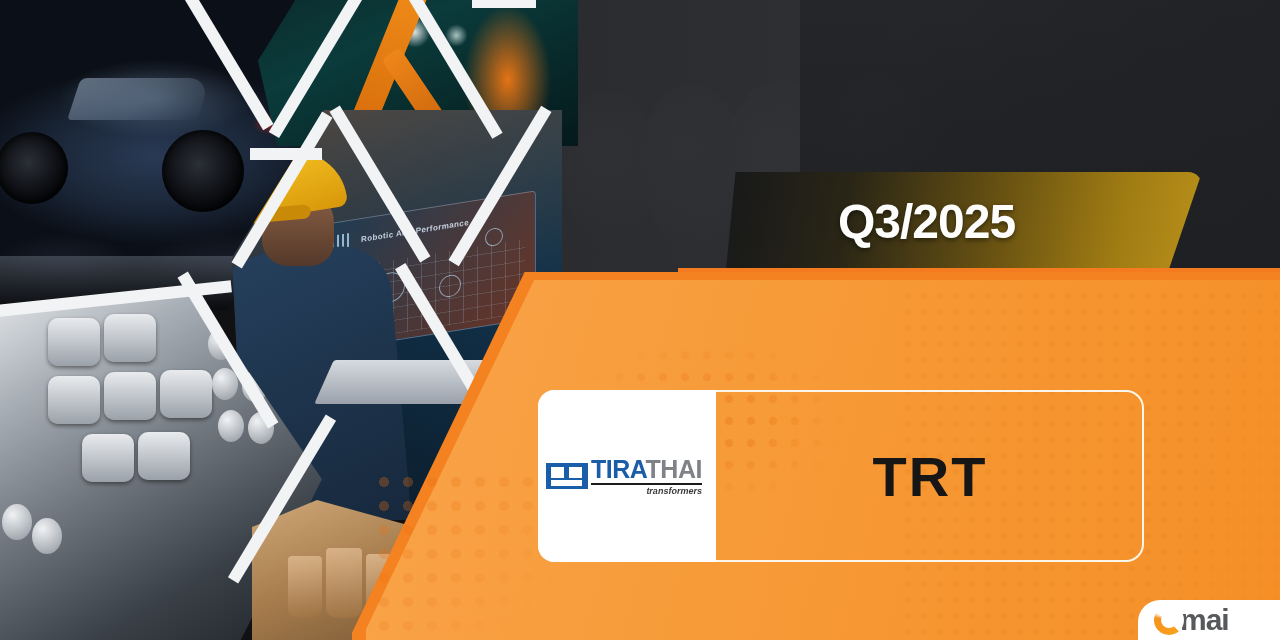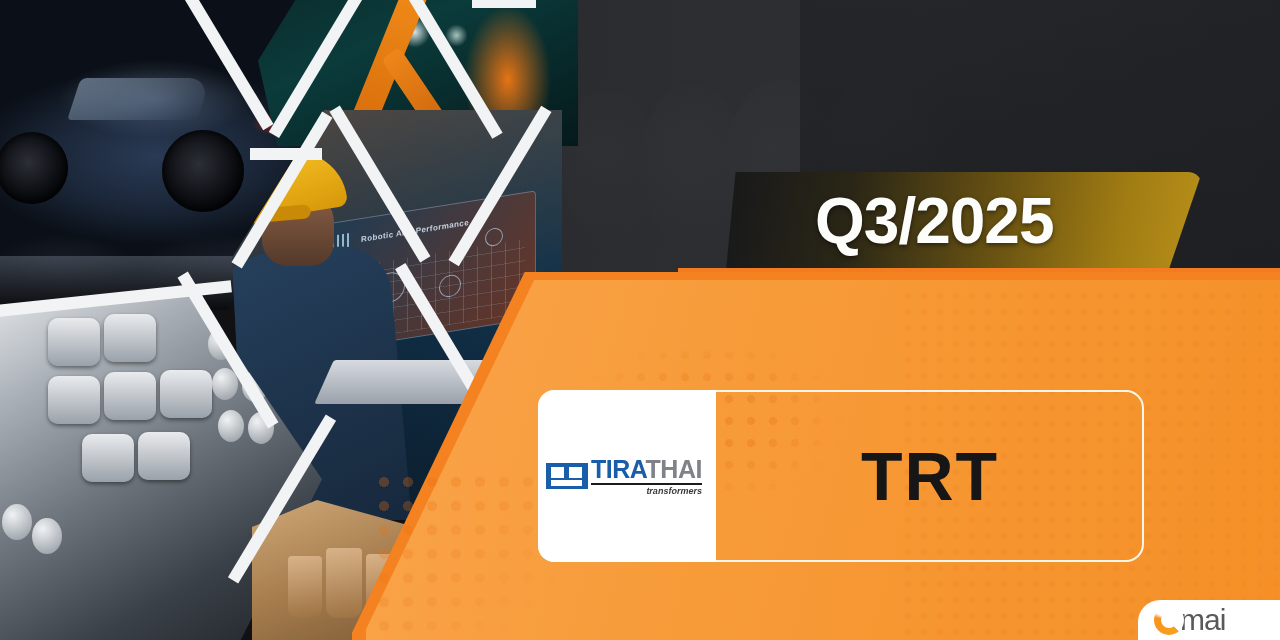--- a/index.html
+++ b/index.html
@@ -126,22 +126,22 @@
   #opp-arrow { position:relative; z-index:2; width:54px; height:40px; }
   #opp-text { font-size:88px; font-weight:800; letter-spacing:-3px; line-height:1; margin-left:-6px; }
   #opp-text .pp { color:#f59c12; }
   #opp-text .day { color:#ffffff; }
 
   
   #q-banner { position:absolute; left:726px; top:172px; width:476px; height:98px;
     background:linear-gradient(100deg, #17181a 0%, #2a2616 26%, #6b5412 58%, #a07c13 82%, #b9901a 100%);
     clip-path: polygon(2% 0, 100% 0, 93% 100%, 0 100%);
     border-radius:0 14px 0 0; display:flex; align-items:center; }
-  #q-banner-text { color:#fdfdfb; font-size:64px; font-weight:800; letter-spacing:-1px;
-    margin-left:89px; text-shadow:0 2px 5px rgba(0,0,0,.5); }
+  #q-banner-text { color:#fdfdfb; font-size:48px; font-weight:800; letter-spacing:-1px;
+    margin-left:112px; text-shadow:0 2px 5px rgba(0,0,0,.5); }
   #q-strip { position:absolute; left:678px; top:268px; width:602px; height:8px; background:#f47b1f; }
 
   
   #orange-panel { position:absolute; left:352px; top:272px; width:928px; height:368px;
     background:#f58220;
     clip-path: polygon(18.6% 0, 100% 0, 100% 100%, 0 100%, 0 98%); }
   #orange-inner { position:absolute; left:366px; top:280px; width:914px; height:360px;
     background:linear-gradient(105deg,#f9a44a 0%, #f79b39 40%, #f58f26 100%);
     clip-path: polygon(18.4% 0, 100% 0, 100% 100%, 0 100%, 0 97%); }
   .dots { position:absolute; opacity:.30; }
@@ -176,31 +176,31 @@
   #tt-rule { height:2px; background:#1b1b1b; margin-top:1px; }
   #tt-sub { font-size:9px; font-style:italic; font-weight:700; color:#3a3a3a; text-align:right; margin-top:1px; }
   #tt-group { position:absolute; right:-11px; top:1px; font-size:6.5px; font-weight:700; color:#4a4a4a;
     letter-spacing:1.2px; writing-mode:vertical-rl; }
 
   
   #ticker-frame { position:absolute; left:538px; top:390px; width:606px; height:172px;
     border:2px solid #fdf6ea; border-radius:18px; }
   #ticker { position:absolute; left:716px; top:390px; width:428px; height:172px;
     display:flex; align-items:center; justify-content:center; }
-  #ticker-text { font-size:68px; font-weight:800; color:#161616; letter-spacing:2px; }
+  #ticker-text { font-size:56px; font-weight:800; color:#161616; letter-spacing:2px; }
 
   
   #mai-box { position:absolute; left:1138px; top:600px; width:142px; height:40px;
     background:#ffffff; border-radius:22px 0 0 0; display:flex; align-items:center; padding-left:16px; }
   #mai-swoosh { width:30px; height:30px; border-radius:50%;
     background:conic-gradient(from 140deg, #f9a11b 0deg, #f7931e 140deg, #ffffff 160deg, #ffffff 360deg);
     position:relative; }
   #mai-swoosh:after { content:""; position:absolute; left:7px; top:7px; width:16px; height:16px;
     background:#ffffff; border-radius:50%; }
-  #mai-text { font-size:30px; font-weight:400; color:#58595b; letter-spacing:-1px; margin-left:-4px; }
+  #mai-text { font-size:30px; font-weight:700; color:#58595b; letter-spacing:-1px; margin-left:-4px; }
   #mai-edge { position:absolute; left:1126px; top:590px; width:154px; height:52px;
     background:#f58220; border-radius:26px 0 0 0; z-index:-1; }
 </style>
 </head>
 <body>
 
 <div id="stage">
 
   <div class="mosaic">
 

